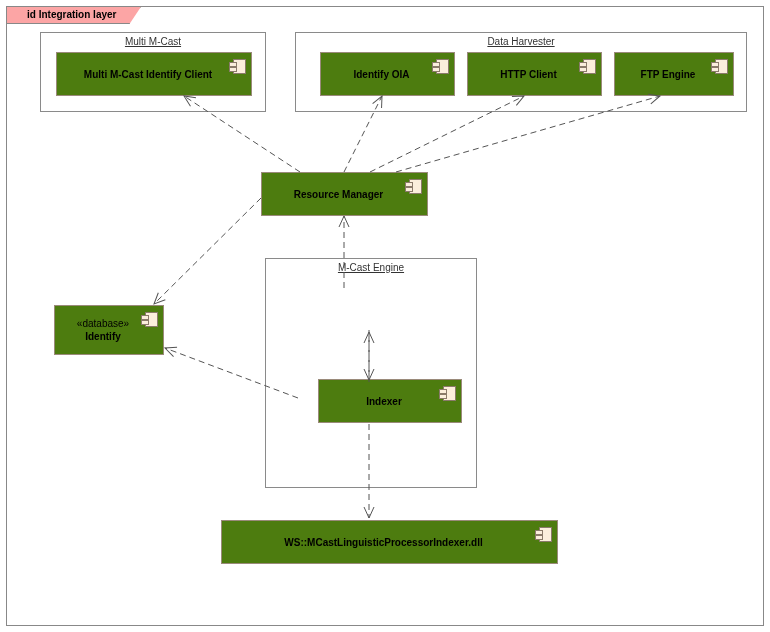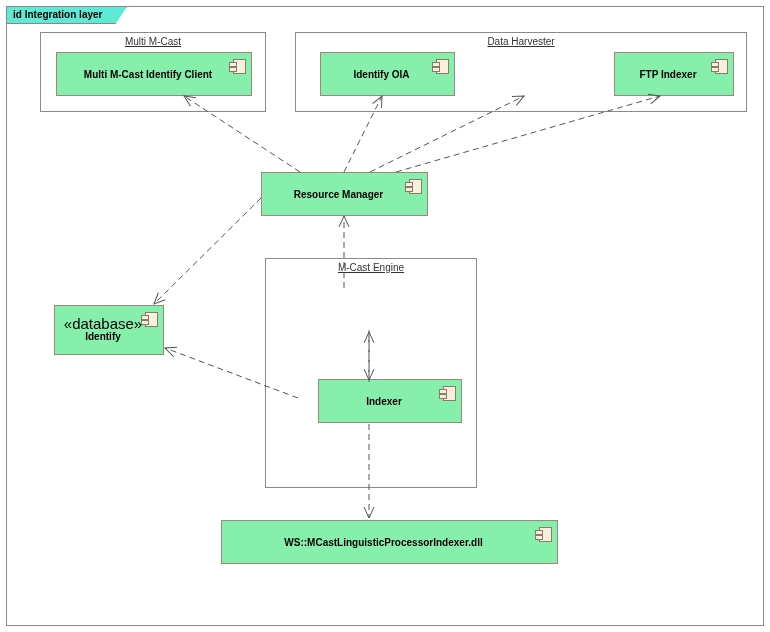--- a/index.html
+++ b/index.html
@@ -23,23 +23,23 @@
     width: 756px;
     height: 618px;
     border: 1px solid #888;
   }
   .outer-tab {
     position: absolute;
     left: -1px;
     top: -1px;
     border: 1px solid #888;
     border-bottom: 1px solid #888;
-    background: #5eead4;
+    background: #fca5a5;
     height: 16px;
-    padding: 0 24px 0 6px;
+    padding: 0 24px 0 20px;
     line-height: 16px;
     font-weight: bold;
     font-size: 10px;
     clip-path: polygon(0 0, 100% 0, calc(100% - 12px) 100%, 0 100%);
   }
   .pkg {
     position: absolute;
     border: 1px solid #8a8a8a;
     background: #fff;
   }
@@ -48,38 +48,38 @@
     top: 3px;
     left: 0;
     right: 0;
     text-align: center;
     font-size: 10px;
     color: #333;
     text-decoration: underline;
   }
   .comp {
     position: absolute;
-    background: #86efac;
+    background: #4d7c0f;
     border: 1px solid #9a8a7a;
   }
   .comp-label {
     position: absolute;
     left: 8px;
     right: 20px;
     top: 50%;
     transform: translateY(-50%);
     text-align: center;
     font-weight: bold;
     font-size: 10px;
     line-height: 13px;
   }
   .comp-label .stereo {
     display: block;
     font-weight: normal;
-    font-size: 15px;
+    font-size: 10px;
   }
   .comp-icon {
     position: absolute;
     right: 6px;
     top: 6px;
     width: 16px;
     height: 14px;
   }
   .comp-icon .rect {
     position: absolute;
@@ -151,28 +151,36 @@
 
   <div class="comp" style="left:320px; top:52px; width:133px; height:42px;">
     <div class="comp-icon">
         <div class="rect"></div>
         <div class="tab1"></div>
         <div class="tab2"></div>
       </div>
     <div class="comp-label">Identify OIA</div>
   </div>
 
+  <div class="comp" style="left:467px; top:52px; width:133px; height:42px;">
+    <div class="comp-icon">
+        <div class="rect"></div>
+        <div class="tab1"></div>
+        <div class="tab2"></div>
+      </div>
+    <div class="comp-label">HTTP Client</div>
+  </div>
 
   <div class="comp" style="left:614px; top:52px; width:118px; height:42px;">
     <div class="comp-icon">
         <div class="rect"></div>
         <div class="tab1"></div>
         <div class="tab2"></div>
       </div>
-    <div class="comp-label">FTP Indexer</div>
+    <div class="comp-label">FTP Engine</div>
   </div>
 
   <div class="comp" style="left:261px; top:172px; width:165px; height:42px;">
     <div class="comp-icon">
         <div class="rect"></div>
         <div class="tab1"></div>
         <div class="tab2"></div>
       </div>
     <div class="comp-label">Resource Manager</div>
   </div>

